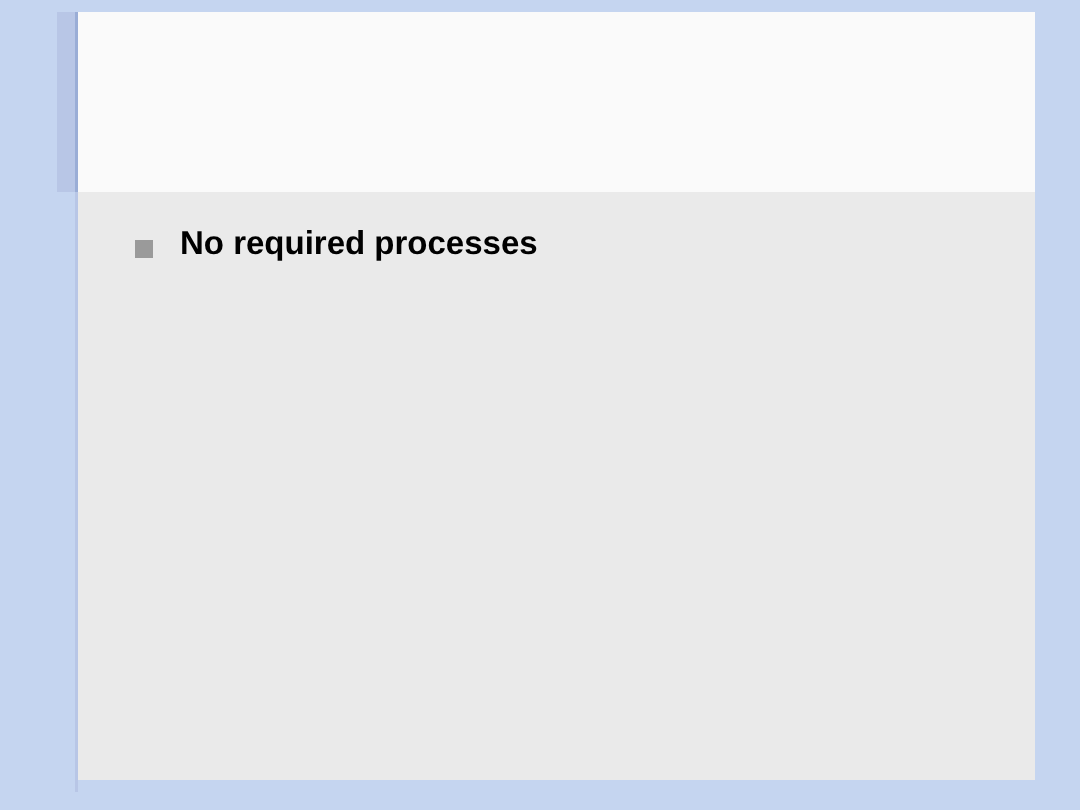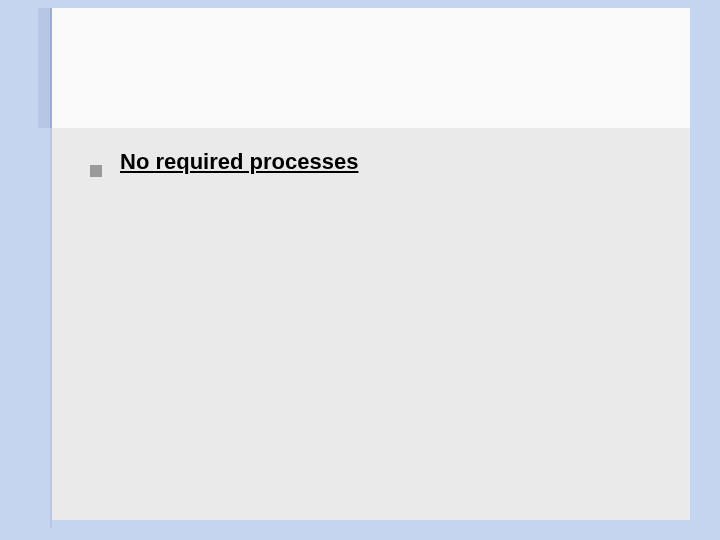--- a/index.html
+++ b/index.html
@@ -79,23 +79,22 @@
     }
     .bullet-list {
       position: absolute;
       left: 90px;
       top: 148px;
       right: 50px;
       z-index: 3;
     }
     .bullet-item {
       display: flex;
-      align-items: flex-end;
+      align-items: center;
       margin-bottom: 12px;
-      text-decoration: underline;
     }
     .bullet-marker {
       width: 12px;
       height: 12px;
       background: #9a9a9a;
       margin-right: 18px;
       margin-top: 7px;
       flex-shrink: 0;
     }
     .bullet-text {

